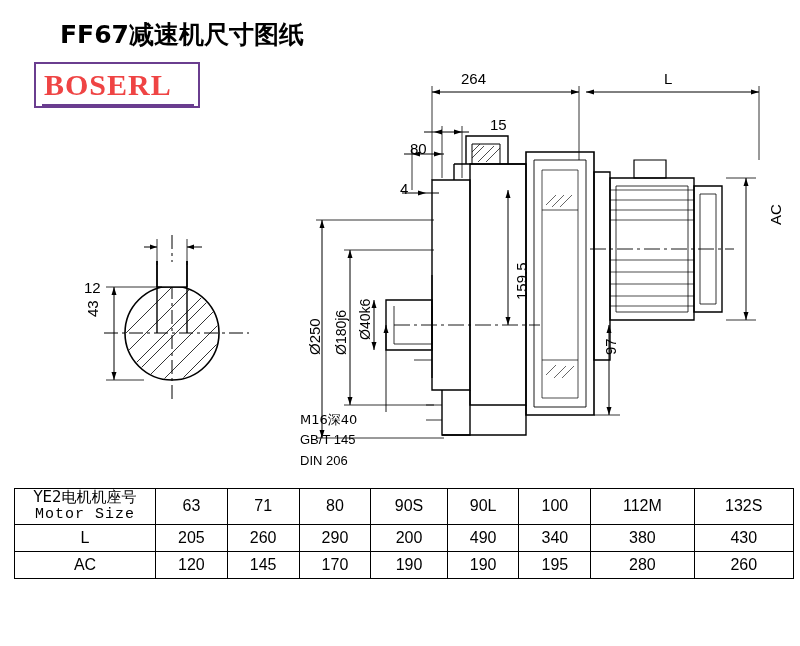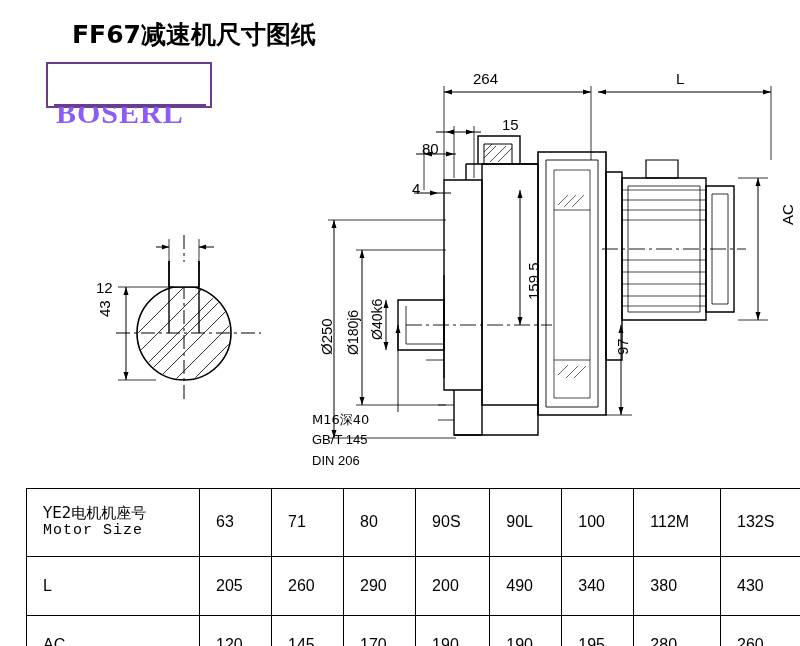--- a/index.html
+++ b/index.html
@@ -4,45 +4,44 @@
 <style>
   html,body{margin:0;padding:0;}
   body{
     width:800px;height:646px;
     background:#ffffff;
     font-family:"Liberation Sans", sans-serif;
     color:#000;
     position:relative;
     overflow:hidden;
   }
-  .page{position:absolute;left:16px;top:0;width:768px;height:646px;}
+  .page{position:absolute;left:4px;top:0;width:768px;height:646px;}
 
   
   .title{
     position:absolute;left:56px;top:18px;
     font-size:25px;font-weight:bold;
     font-family:"DejaVu Sans", sans-serif;
     letter-spacing:0px;
     white-space:nowrap;
   }
 
   
   .logo-box{
     position:absolute;left:30px;top:62px;width:166px;height:46px;
     border:2px solid #6a3d8f;
     box-sizing:border-box;
   }
   .logo-text{
     position:absolute;left:40px;top:68px;
     font-size:30px;font-weight:bold;
     font-family:"Liberation Serif", serif;
-    color:#8b5cf6;
+    color:#ef4444;
     letter-spacing:1px;
     white-space:nowrap;
-    margin-top:28px;
   }
   .logo-underline{
     position:absolute;left:38px;top:104px;width:152px;height:3px;background:#6a3d8f;
   }
   .dim{
     position:absolute;font-size:15px;
     font-family:"Liberation Sans", sans-serif;
     white-space:nowrap;
   }
   .note{
@@ -54,23 +53,23 @@
   
   .tbl{
     position:absolute;left:10px;top:488px;
     width:780px;
     border-collapse:collapse;
     font-size:16px;
     font-family:"Liberation Sans", sans-serif;
   }
   .tbl td{
     border:1px solid #000;
-    text-align:left;
+    text-align:center;
     height:26px;
-    padding:16px;
+    padding:0;
   }
   .tbl td.head1{width:140px;line-height:1.15;font-size:15px;}
   .tbl td.lbl{width:140px;}
   .cn{font-family:"DejaVu Sans", sans-serif;}
   .mono{font-family:"Liberation Mono", monospace;letter-spacing:1px;}
   svg{display:block;}
 </style>
 </head>
 <body>
 

